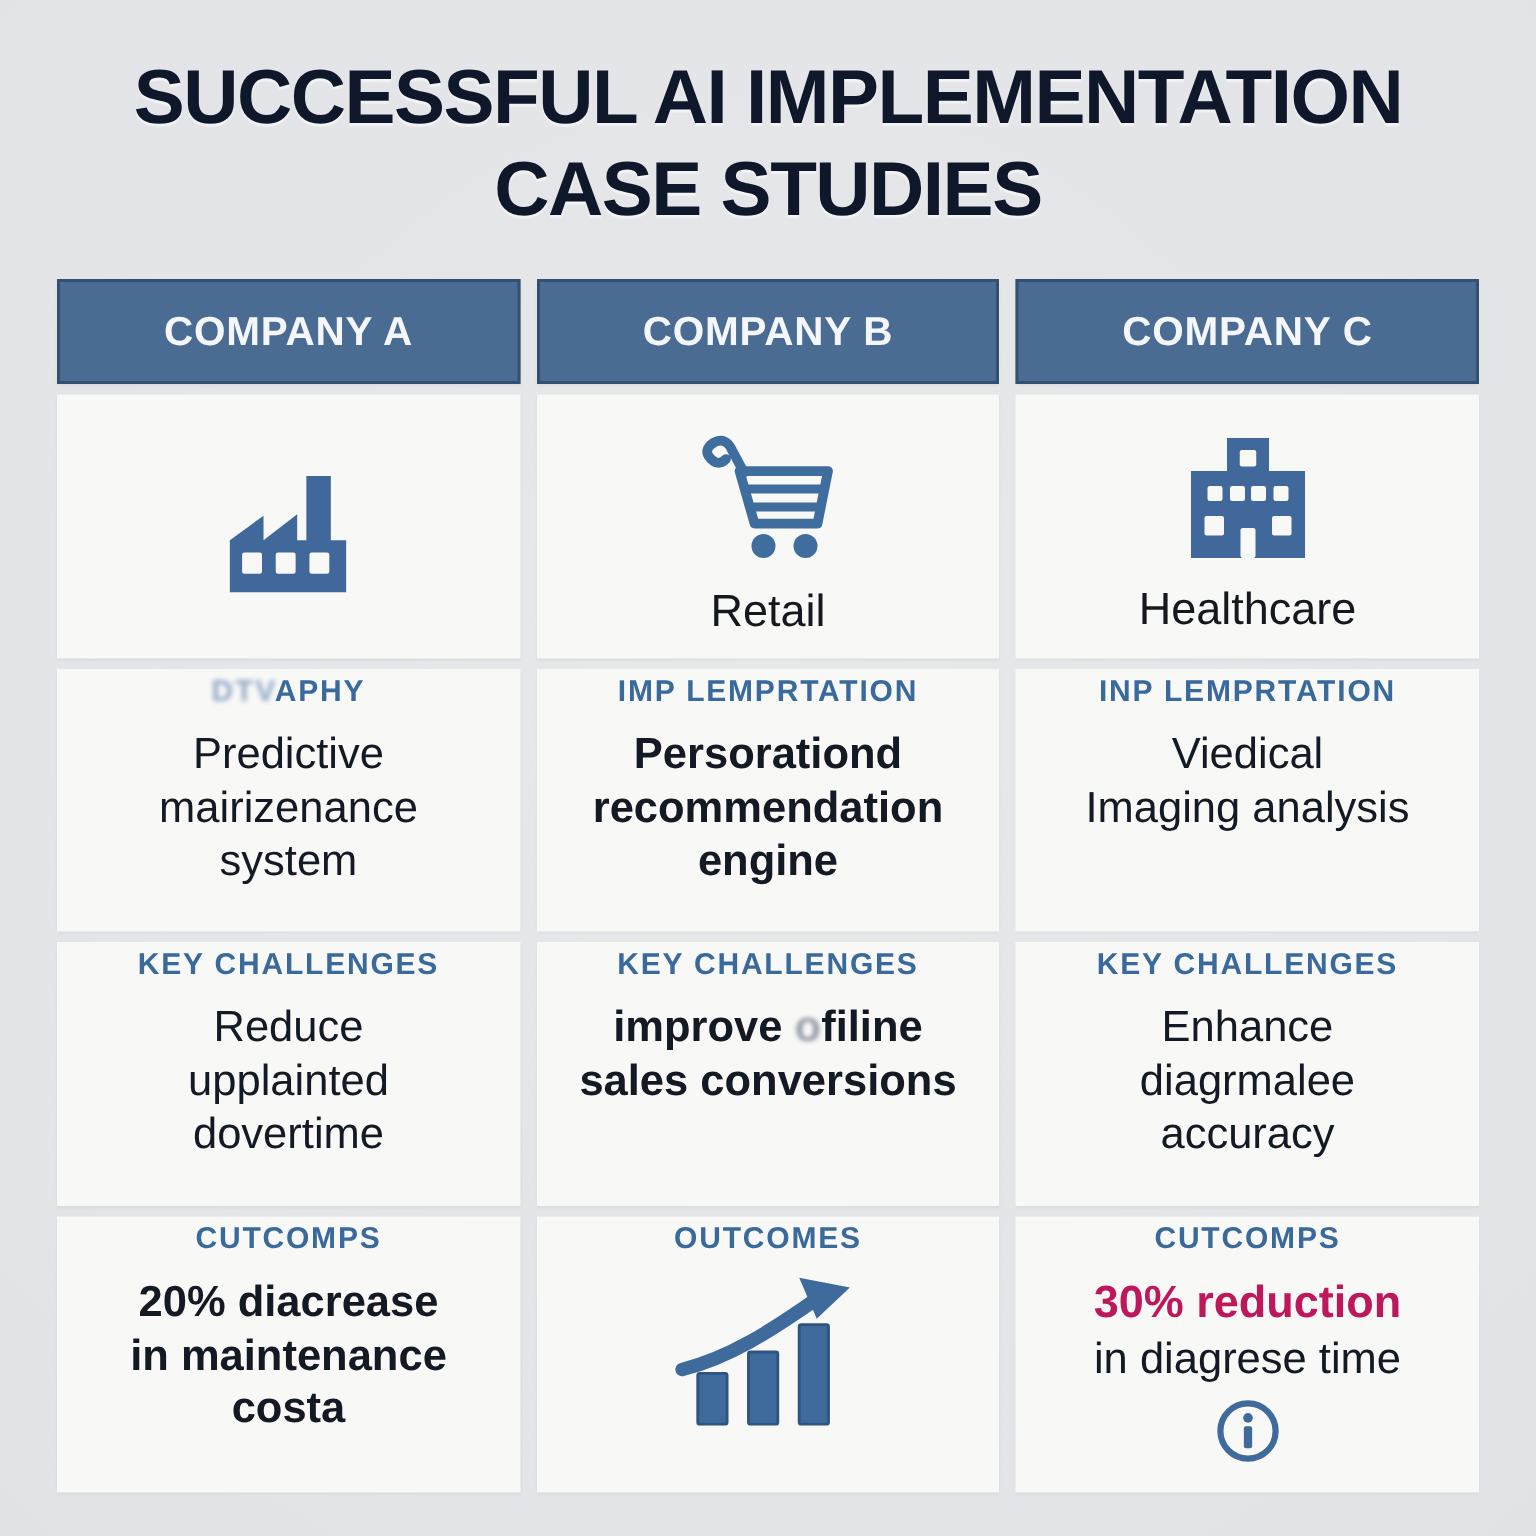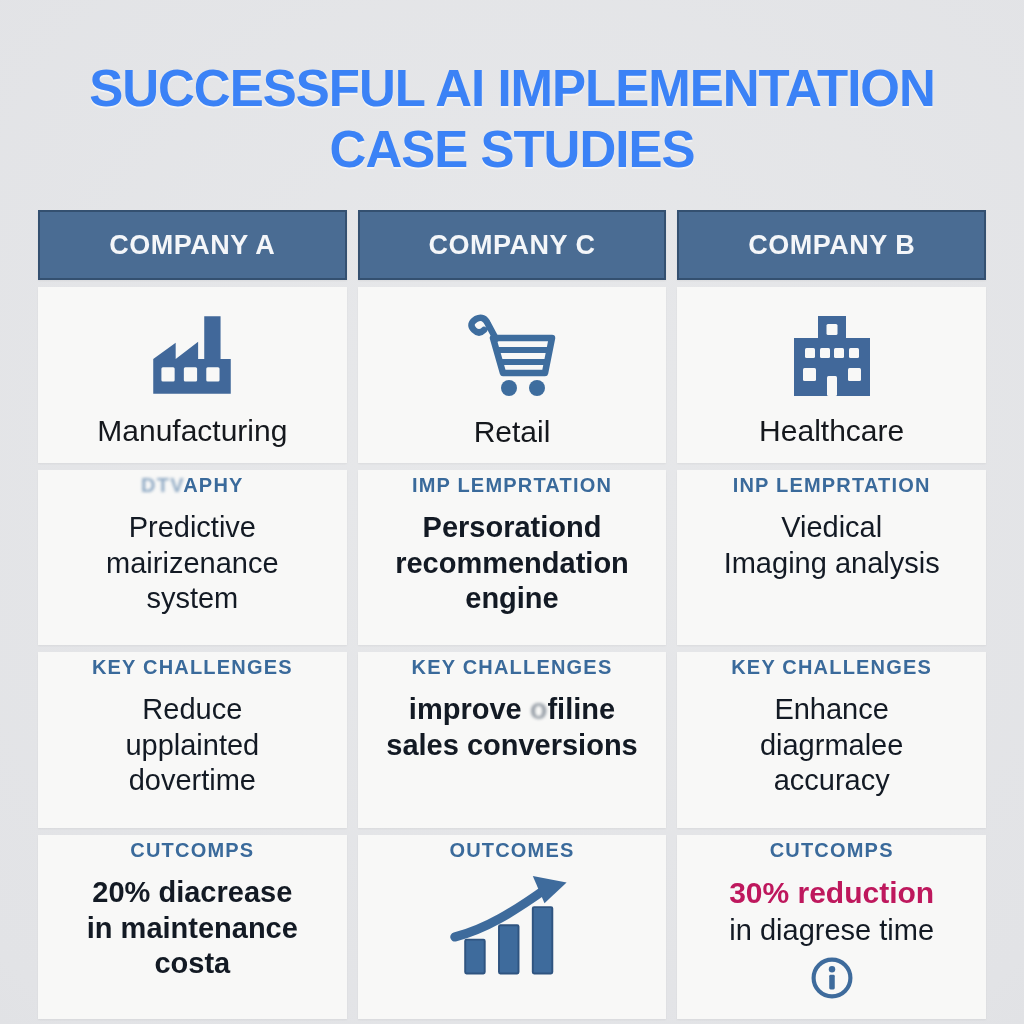--- a/index.html
+++ b/index.html
@@ -3,23 +3,23 @@
 <meta charset="utf-8">
 <style>
   html,body{margin:0;padding:0;}
   body{
     width:1024px;height:1024px;overflow:hidden;
     background:radial-gradient(130% 130% at 50% 42%, #e7e8ea 0%, #e2e3e6 55%, #d6d8db 100%);
     font-family:"Liberation Sans", sans-serif;
     -webkit-font-smoothing:antialiased;
   }
   .title{
-    margin:0;padding-top:58px;text-align:center;
+    margin:0;padding-top:34px;text-align:center;
     font-size:51px;font-weight:bold;letter-spacing:-1px;line-height:1.2;
-    color:#3b82f6;
+    color:#0f172a;
     text-shadow:0 2px 1px rgba(255,255,255,.55);
   }
   .title span{display:block;}
   .grid{
     width:948px;margin:30px auto 12px;
     display:grid;
     grid-template-columns:1fr 1fr 1fr;
     grid-template-rows:70px 176px 175px 176px 184px;
     column-gap:11px;row-gap:7px;
   }
@@ -62,31 +62,30 @@
 <div>
 
   <h1 class="title">
     <span>SUCCESSFUL AI IMPLEMENTATION</span>
     <span>CASE STUDIES</span>
   </h1>
 
   <div class="grid">
 
     <div class="cell head">COMPANY A</div>
+    <div class="cell head">COMPANY B</div>
     <div class="cell head">COMPANY C</div>
-    <div class="cell head">COMPANY B</div>
 
     <div class="cell industry">
       <svg class="icon" width="102" height="90" viewBox="0 0 100 88">
         <path d="M12,84 V50 L34,34 V50 L56,33 V50 H62 V8 H78 V50 H88 V84 Z" fill="#41689a"></path>
         <rect x="20" y="58" width="13" height="14" rx="1.5" fill="#f8f8f7"></rect>
         <rect x="42" y="58" width="13" height="14" rx="1.5" fill="#f8f8f7"></rect>
         <rect x="64" y="58" width="13" height="14" rx="1.5" fill="#f8f8f7"></rect>
       </svg>
-      <div class="ind-label">Manufacturing</div>
     </div>
 
     <div class="cell industry">
       <svg class="icon" width="100" height="92" viewBox="0 0 100 92">
         <path d="M34,32 L26,17 q-4,-9 -12,-5 q-8,5 -2,11 q5,5 10,0" fill="none" stroke="#3e6d9e" stroke-width="6.5" stroke-linecap="round"></path>
         <path d="M31,31 H90 L83,66 H41 Z" fill="none" stroke="#3e6d9e" stroke-width="6.5" stroke-linejoin="round"></path>
         <line x1="35" y1="43" x2="87" y2="43" stroke="#3e6d9e" stroke-width="6"></line>
         <line x1="38" y1="55" x2="85" y2="55" stroke="#3e6d9e" stroke-width="6"></line>
         <circle cx="47" cy="81" r="8" fill="#3e6d9e"></circle>
         <circle cx="75" cy="81" r="8" fill="#3e6d9e"></circle>

